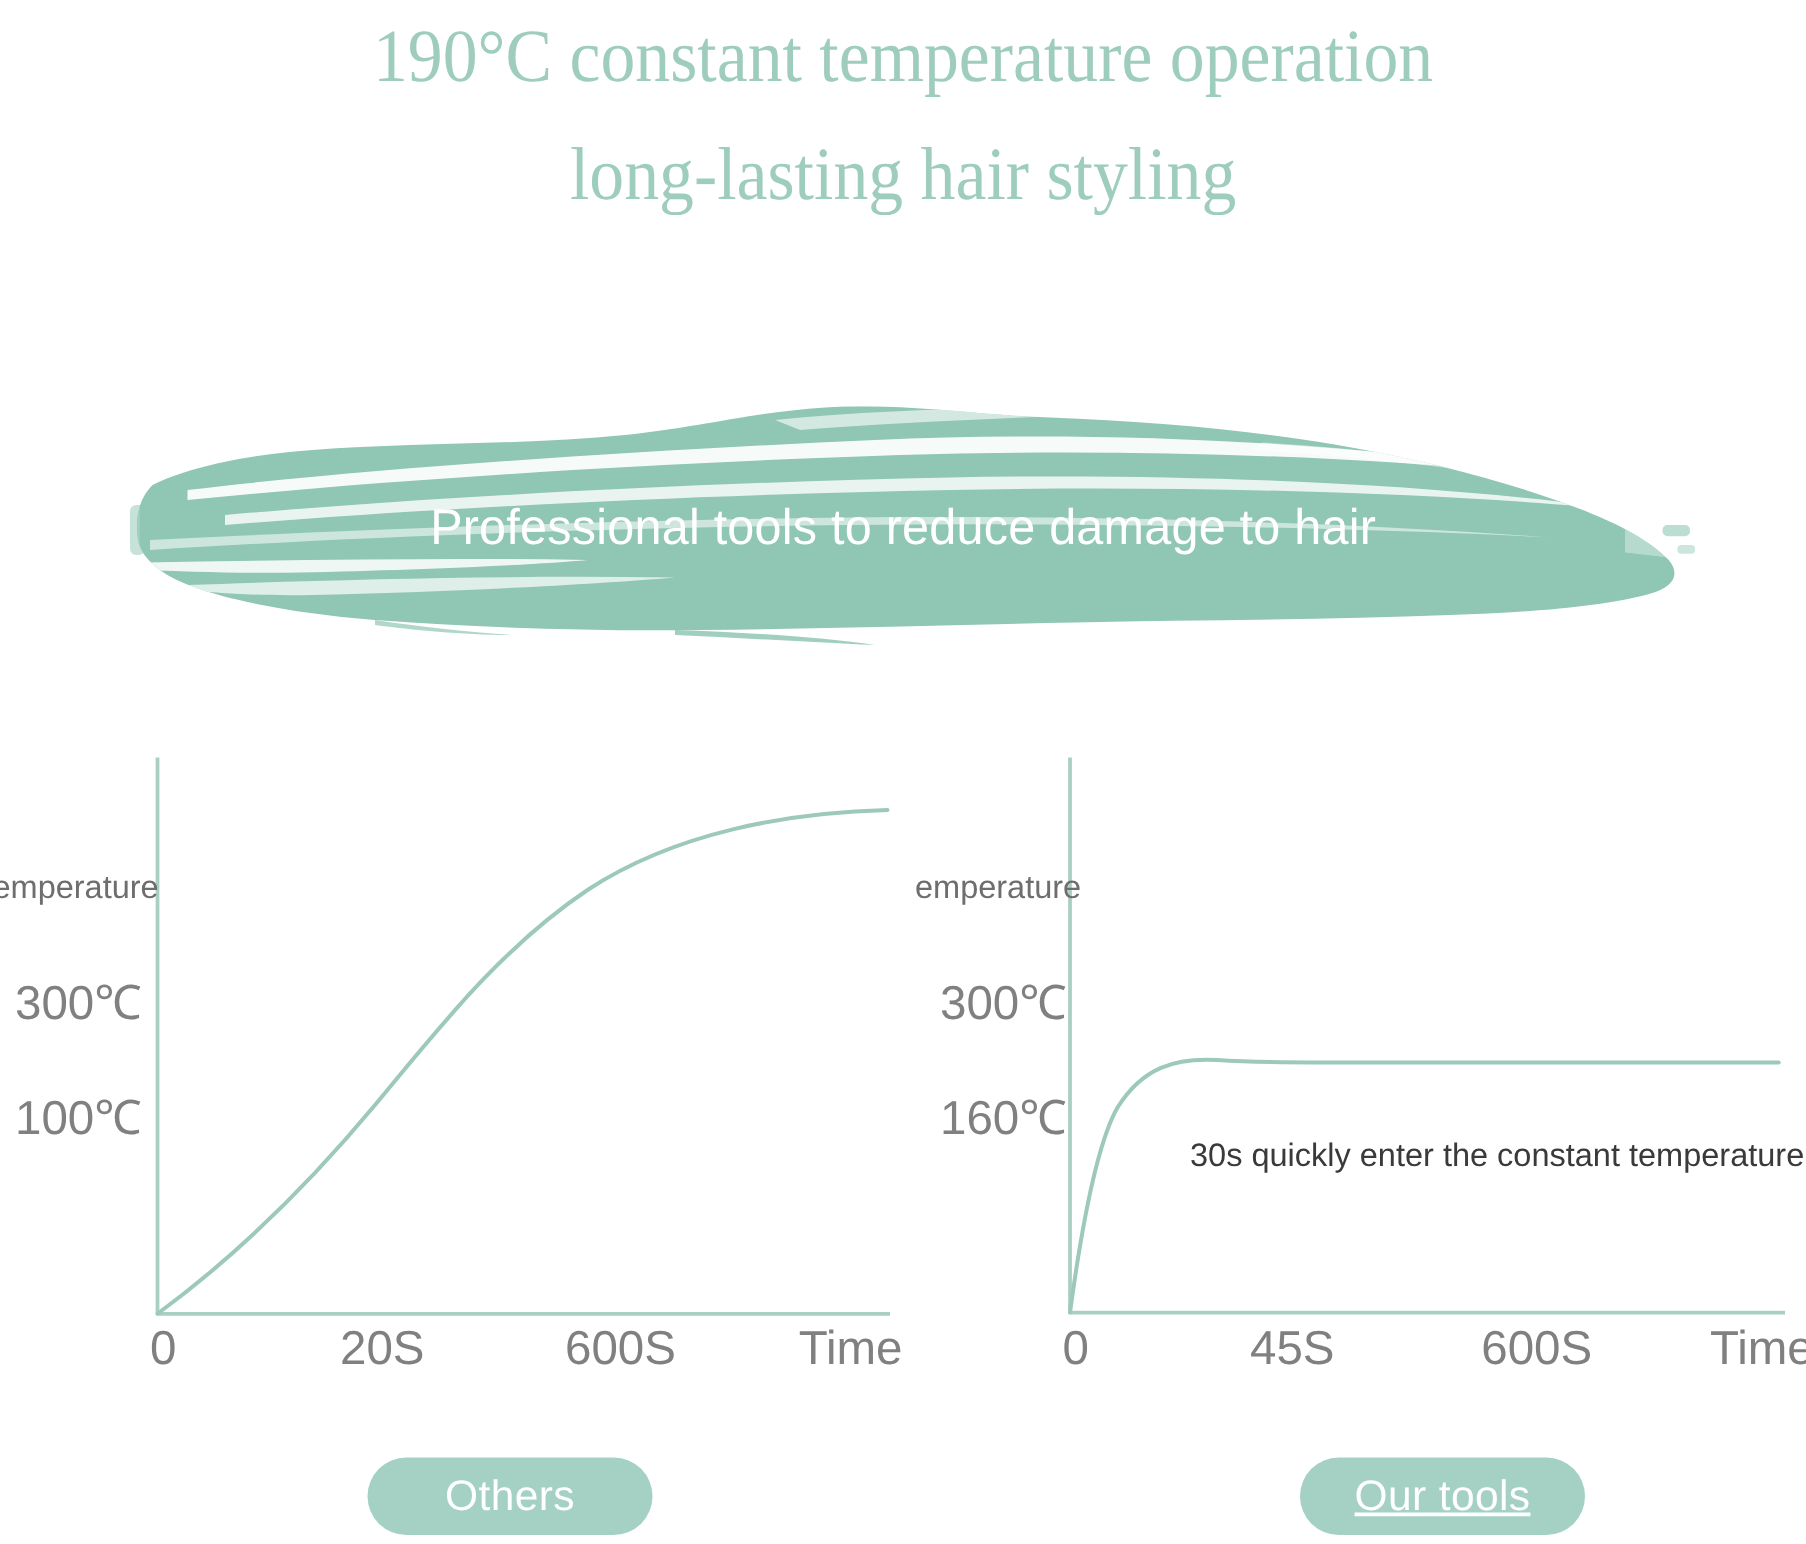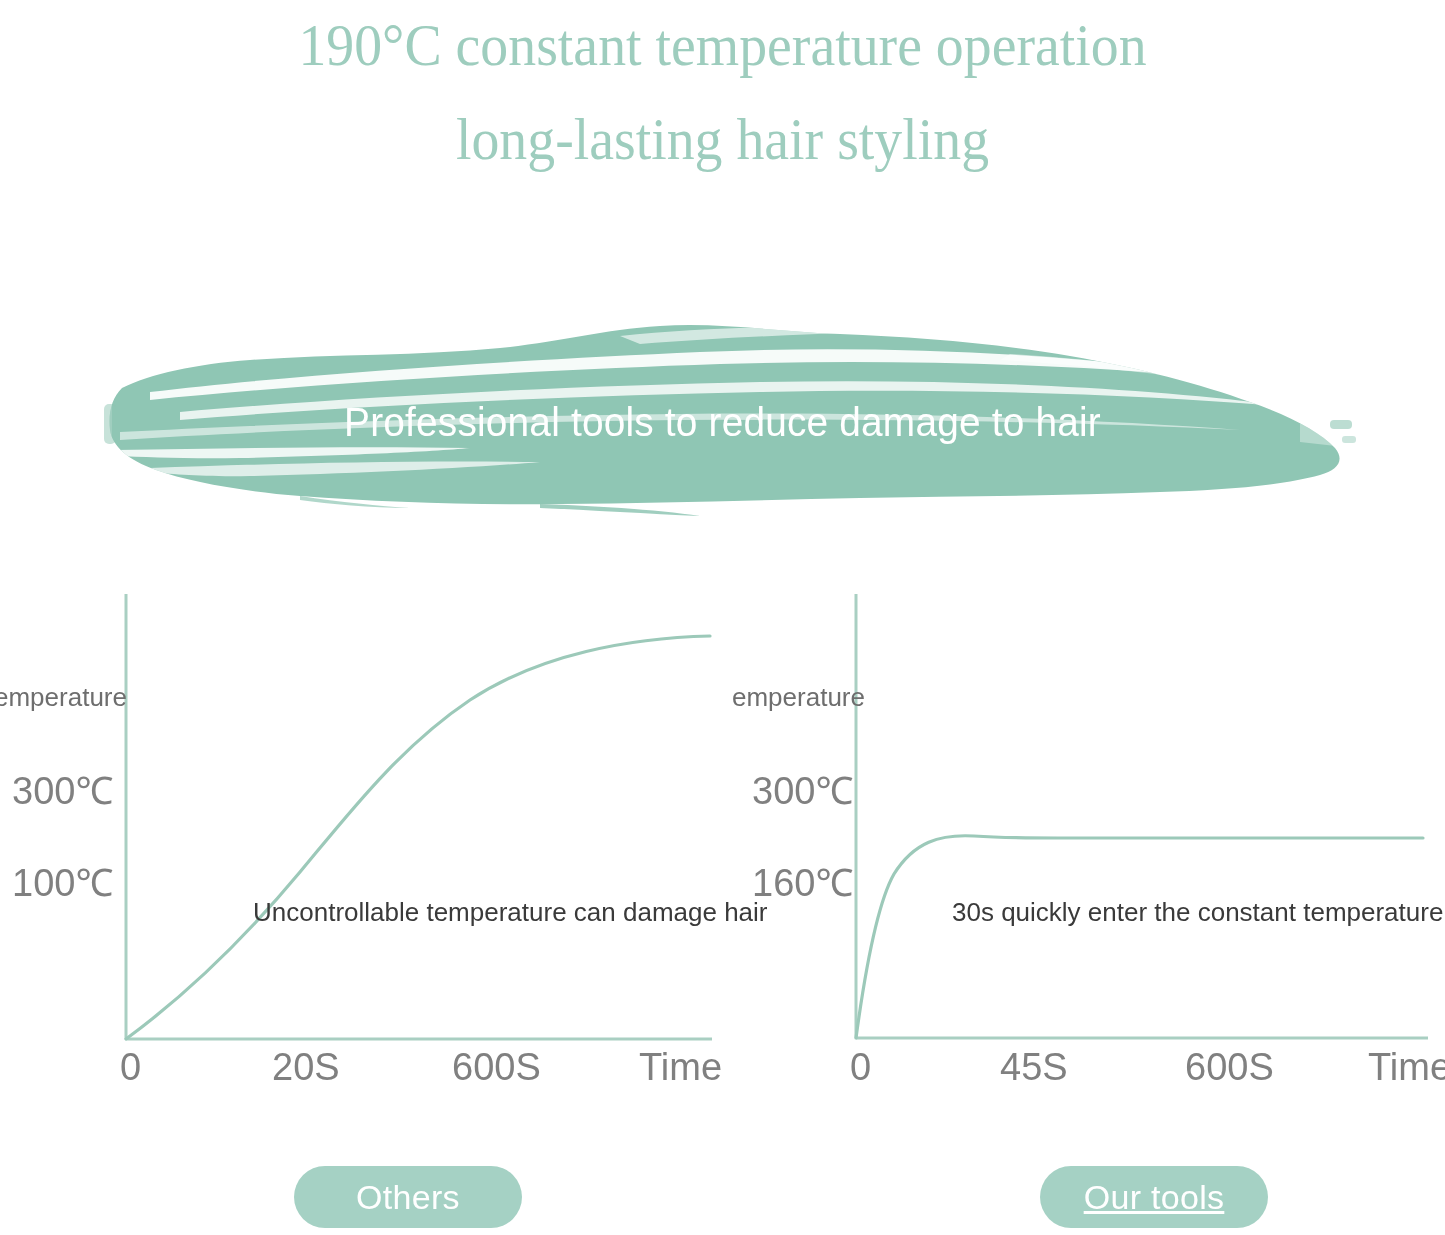--- a/index.html
+++ b/index.html
@@ -65,21 +65,21 @@
     font-family: "Liberation Sans", sans-serif;
     font-weight: 400;
     letter-spacing: 0.2px;
     transform: scaleX(0.97);
     transform-origin: center center;
   }
 
   
   .chart {
     position: absolute;
-    top: 572px;
+    top: 584px;
     height: 540px;
   }
   #chart-left  { left: 0px;   width: 730px; }
   #chart-right { left: 728px; width: 717px; }
 
   .chart-svg {
     position: absolute;
     left: 0;
     top: 0;
     width: 100%;
@@ -242,21 +242,20 @@
 
   <div class="axis-label-text" id="lc-ylab">emperature</div>
   <div class="tick-text" id="lc-t300">300℃</div>
   <div class="tick-text" id="lc-t180">100℃</div>
 
   <div class="tick-text" id="lc-x0">0</div>
   <div class="tick-text" id="lc-x20">20S</div>
   <div class="tick-text" id="lc-x600">600S</div>
   <div class="tick-text" id="lc-xtime">Time</div>
 
-  <div class="annot-text" id="lc-annot">Uncontrollable temperature can damage hair</div>
 </div>
 
 <div id="chart-right" class="chart">
   <svg class="chart-svg" viewBox="0 0 717 540" preserveAspectRatio="none">
 
     <line x1="128" y1="22" x2="128" y2="466" stroke="#a9cfc2" stroke-width="3"></line>
 
     <line x1="128" y1="466" x2="700" y2="466" stroke="#a9cfc2" stroke-width="3"></line>
 
     <path d="M128,466

